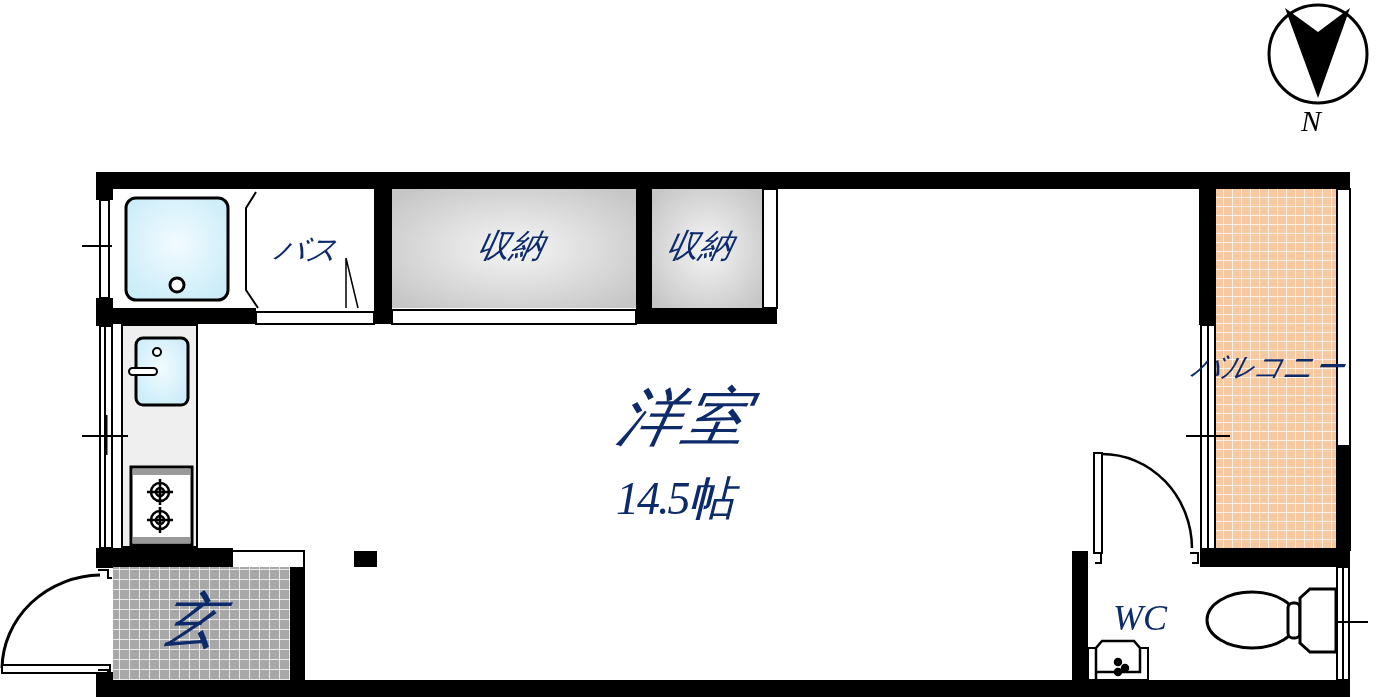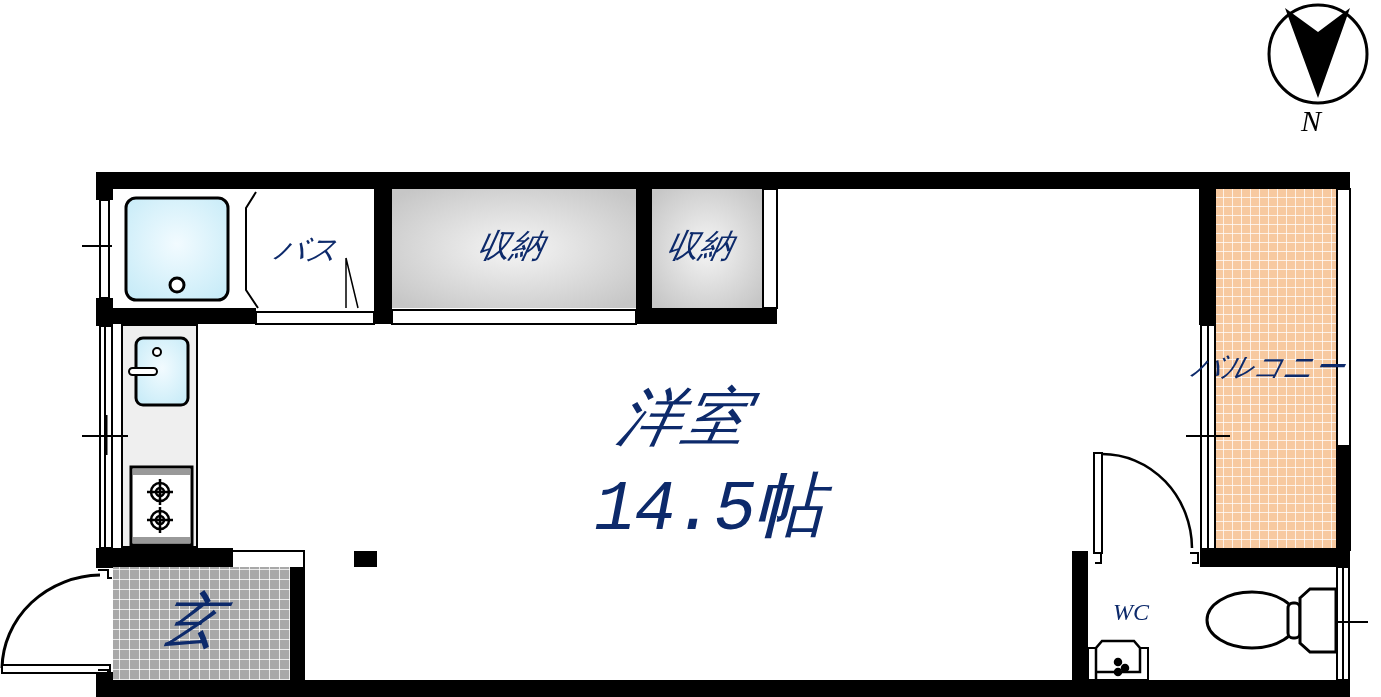--- a/index.html
+++ b/index.html
@@ -3,24 +3,24 @@
 <meta charset="utf-8">
 <style>
   html, body { margin: 0; padding: 0; background: #ffffff; }
   body { width: 1381px; height: 697px; position: relative; overflow: hidden; font-family: "DejaVu Serif", serif; }
   svg.plan { position: absolute; left: 0; top: 0; }
   .label { position: absolute; color: #0d2a6b; font-style: italic; white-space: nowrap; line-height: 1; }
   .lbl-bath { left: 275px; top: 234px; font-size: 31px; font-family: "DejaVu Sans", sans-serif; transform: skewX(-12deg); }
   .lbl-storage1 { left: 478px; top: 229px; font-size: 33px; font-family: "DejaVu Sans", sans-serif; transform: skewX(-12deg); }
   .lbl-storage2 { left: 667px; top: 229px; font-size: 33px; font-family: "DejaVu Sans", sans-serif; transform: skewX(-12deg); }
   .lbl-room { left: 620px; top: 385px; font-size: 64px; font-family: "DejaVu Sans", sans-serif; transform: skewX(-12deg); }
-  .lbl-size { left: 594px; top: 476px; font-size: 70px; font-family: Liberation Mono, monospace; letter-spacing: -2px; }
+  .lbl-size { left: 616px; top: 476px; font-size: 46px; font-family: Liberation Serif, serif; letter-spacing: -2px; }
   .lbl-entrance { left: 162px; top: 590px; font-size: 60px; font-family: "DejaVu Sans", sans-serif; transform: skewX(-12deg); }
   .lbl-balcony { left: 1192px; top: 352px; font-size: 30px; font-family: "DejaVu Sans", sans-serif; transform: skewX(-14deg); }
-  .lbl-wc { left: 1113px; top: 600px; font-size: 24px; font-family: "Liberation Serif", serif; }
+  .lbl-wc { left: 1113px; top: 600px; font-size: 36px; font-family: "Liberation Serif", serif; }
   .lbl-north { left: 1301px; top: 106px; font-size: 30px; font-family: "Liberation Serif", serif; color: #000; }
 </style>
 </head>
 <body>
 
 <svg class="plan" width="1381" height="697" viewBox="0 0 1381 697">
   <defs>
     <pattern id="balconyTile" width="9" height="9" patternUnits="userSpaceOnUse">
       <rect width="9" height="9" fill="#f7c9a0"></rect>
       <path d="M9 0 V9 M0 9 H9" stroke="#ffffff" stroke-width="1.5"></path>

